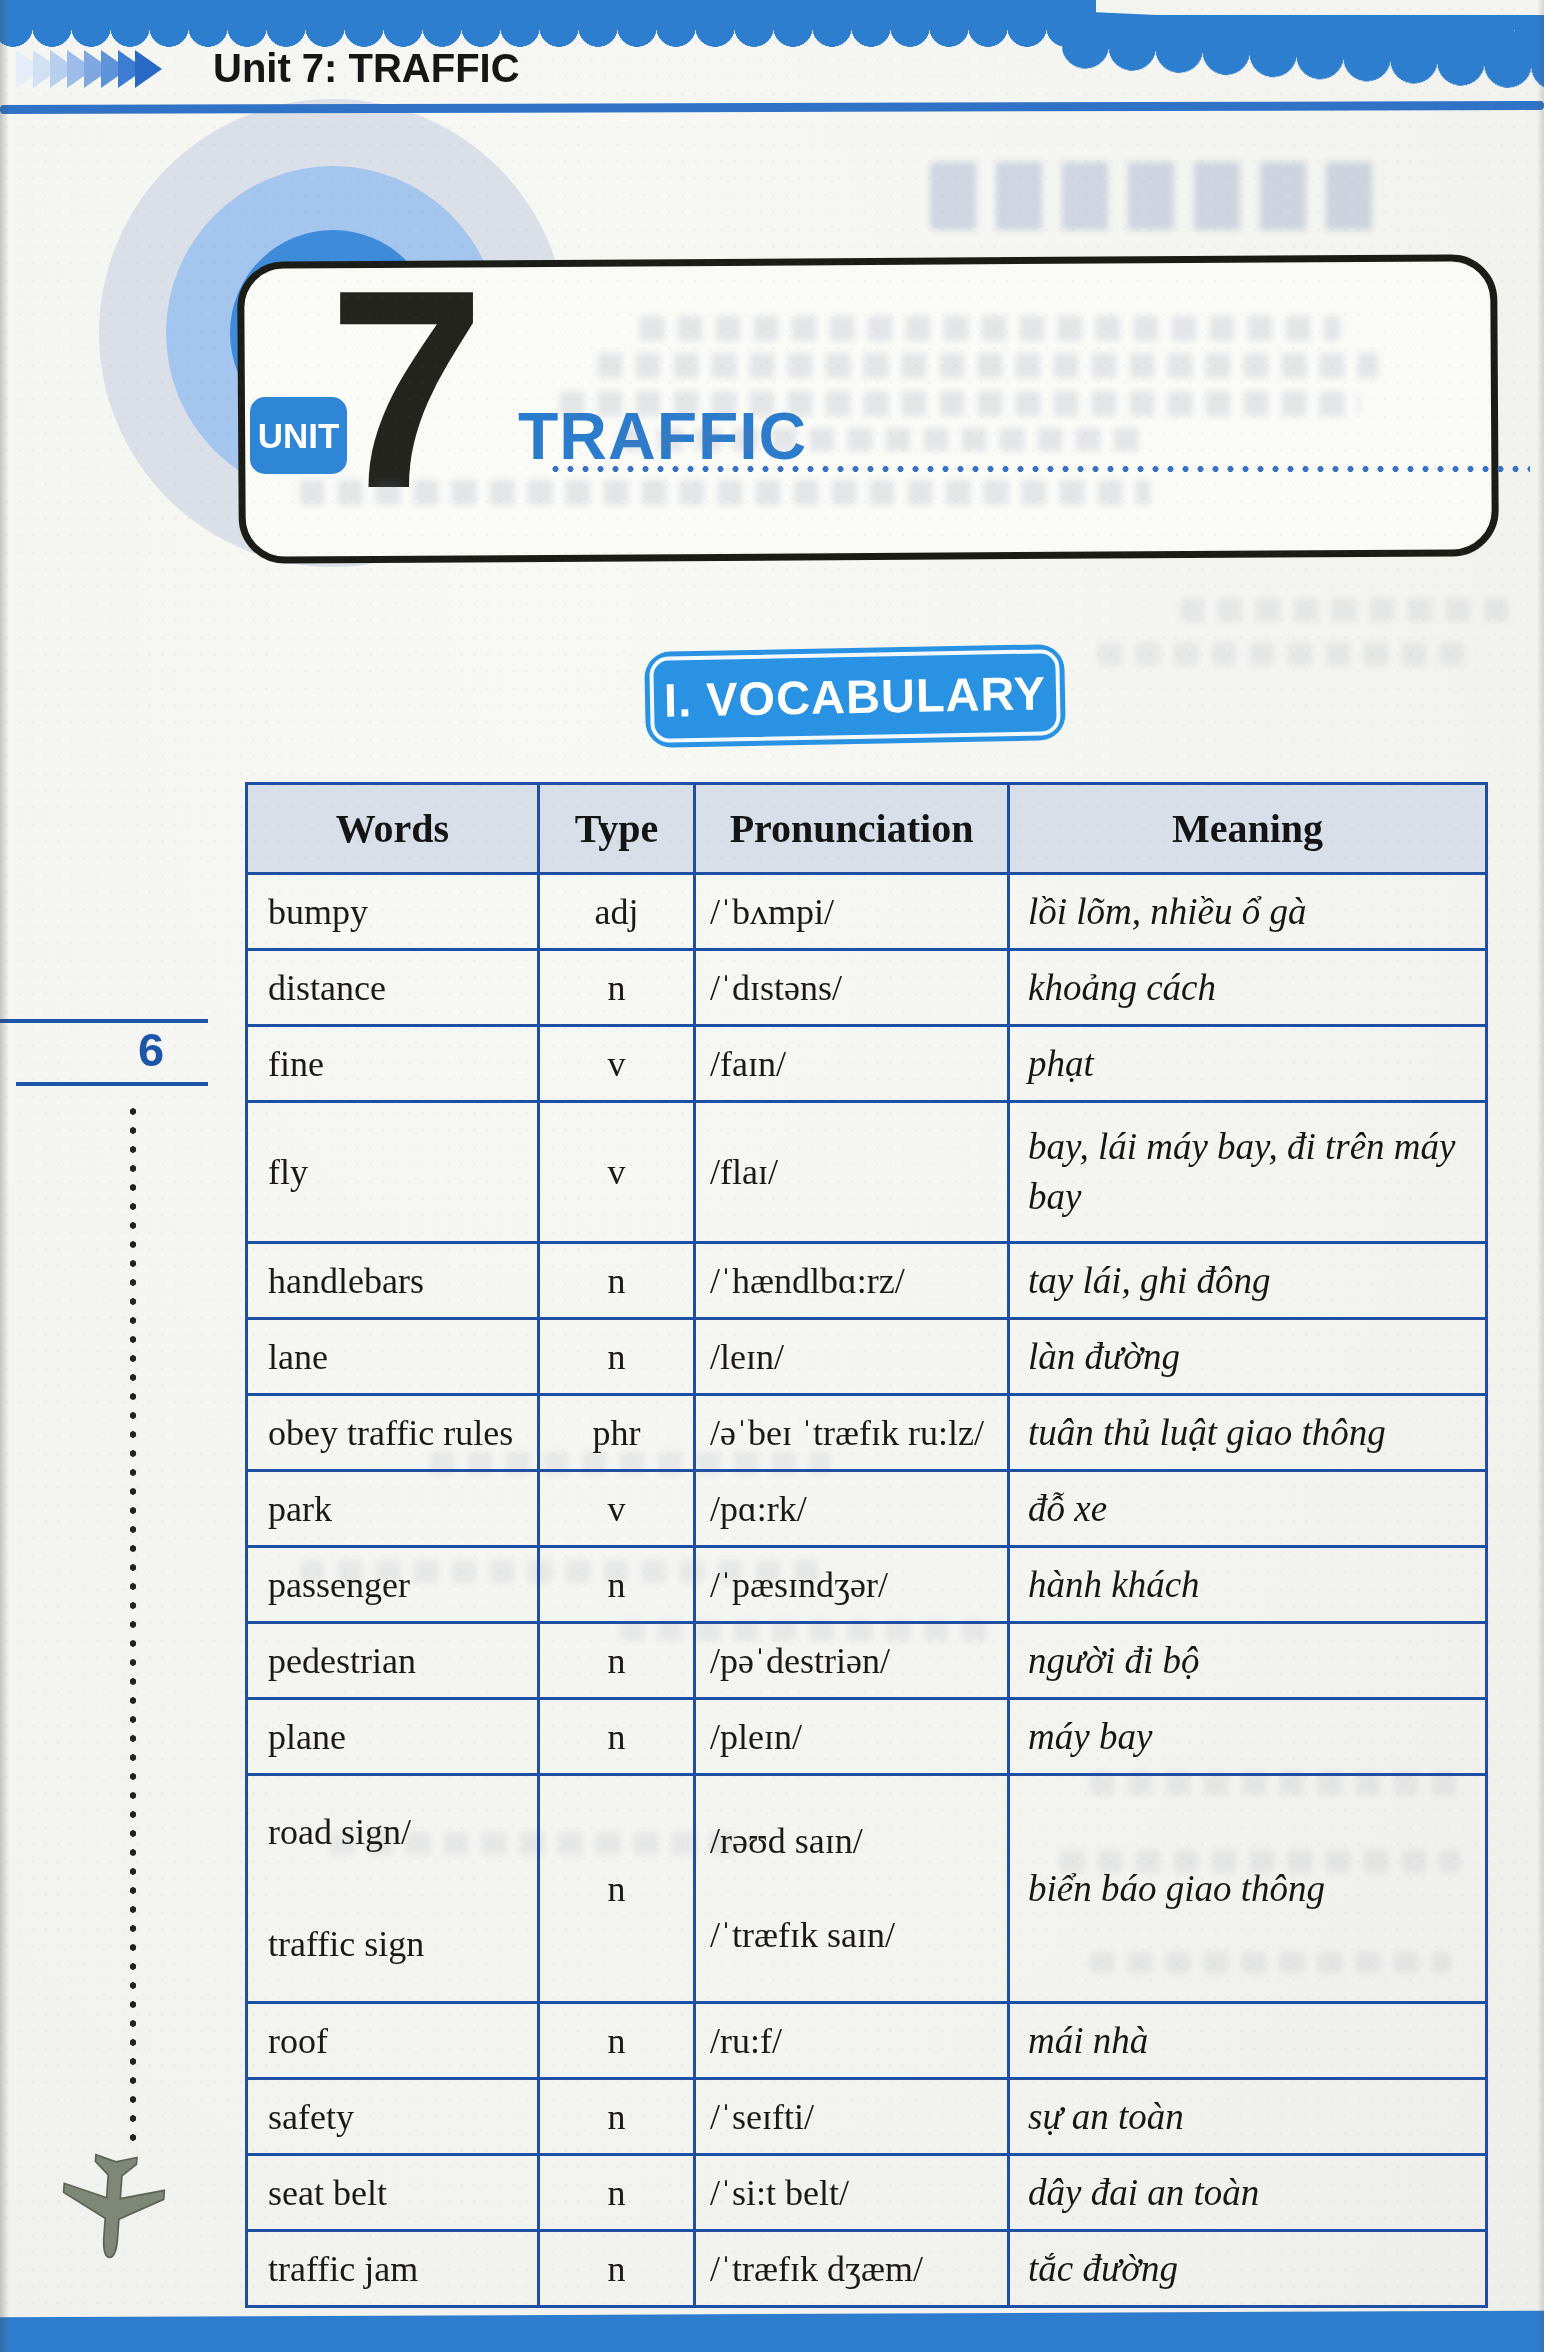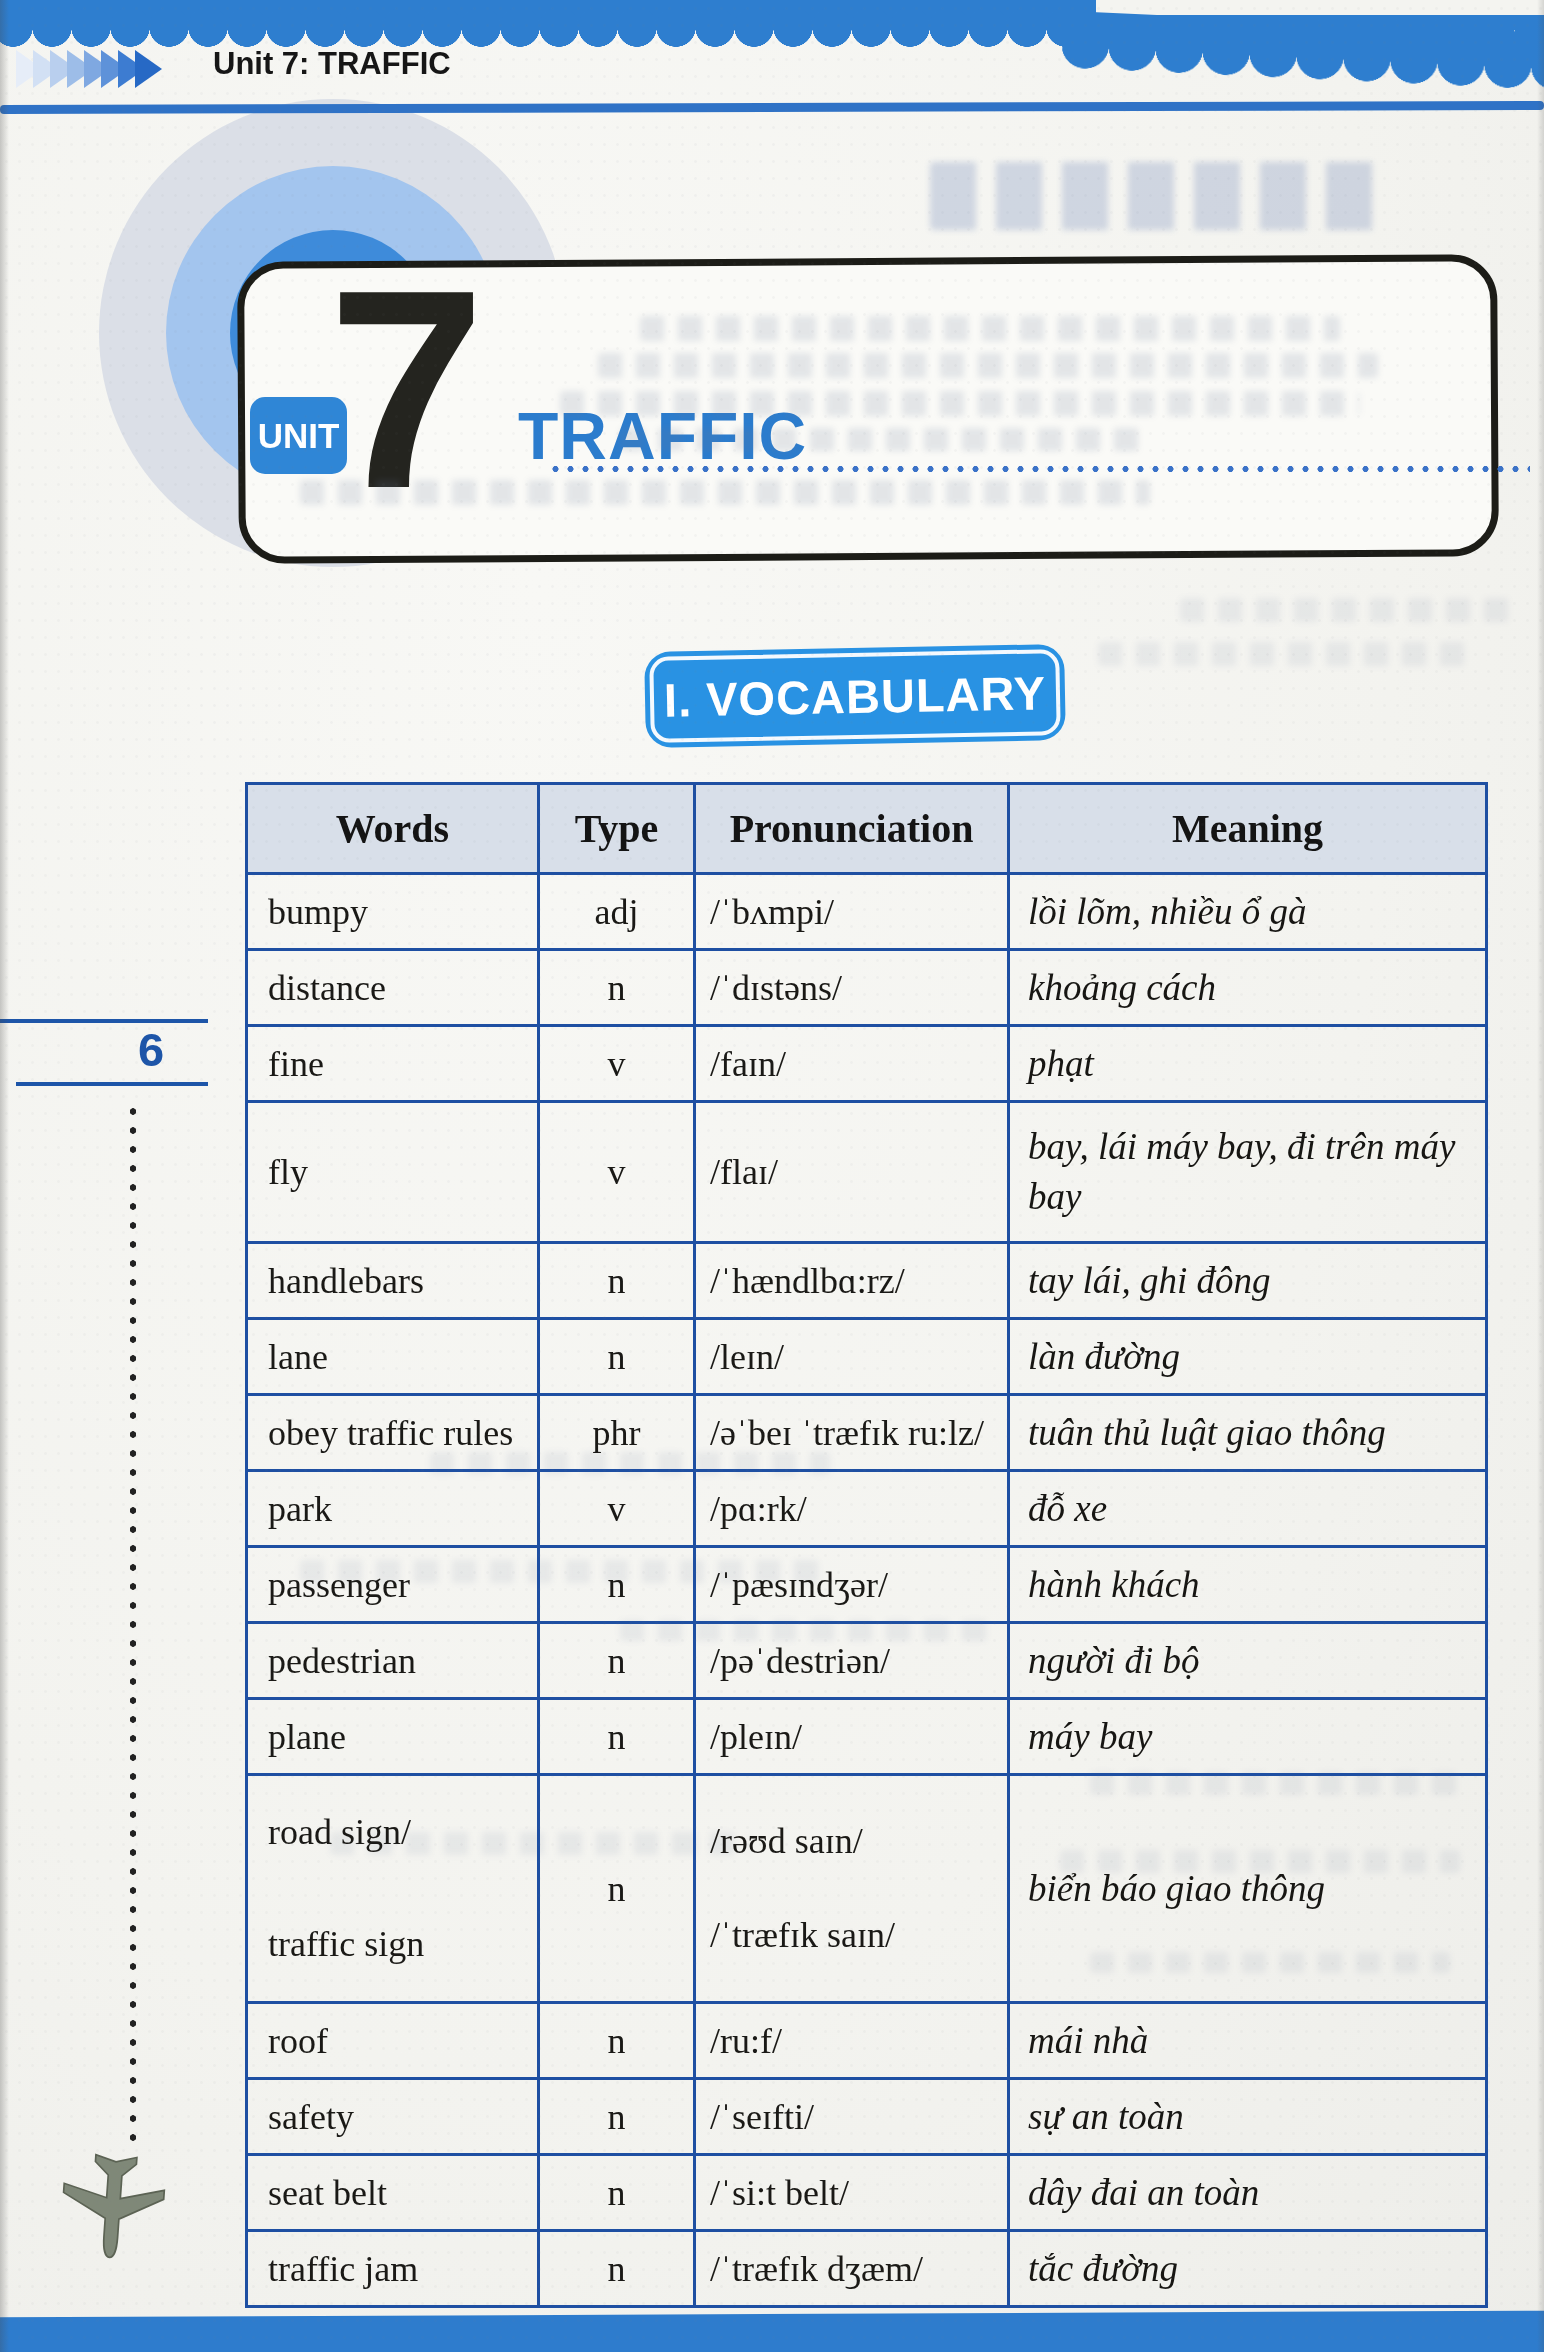--- a/index.html
+++ b/index.html
@@ -22,21 +22,21 @@
         background-image:
           radial-gradient(circle 24px at 23px 33px, #2e7ecf 98%, rgba(46,126,207,0) 100%),
           linear-gradient(#2e7ecf,#2e7ecf);
         background-size:47px 100%,100% 36px;}
   .notch{position:absolute;left:1096px;top:0;width:448px;height:15px;background:#f4f4f0;z-index:5;}
 
   
   .chevrons{position:absolute;left:26px;top:50px;display:flex;align-items:center;z-index:6;}
   .chev{width:27px;height:38px;margin-left:-10px;clip-path:polygon(0 0,100% 50%,0 100%);}
   .run-head{position:absolute;left:213px;top:46px;z-index:6;
-        font-family:"Liberation Sans","DejaVu Sans",sans-serif;font-weight:700;font-size:31px;color:#161616;}
+        font-family:"Liberation Sans","DejaVu Sans",sans-serif;font-weight:700;font-size:40px;color:#161616;}
   .head-rule{position:absolute;left:0;top:103px;width:1544px;height:9px;background:#2f72c6;border-radius:4px;transform:rotate(-.15deg);z-index:5;}
 
   
   .circ{position:absolute;border-radius:50%;z-index:1;}
   .c1{left:99px;top:99px;width:468px;height:468px;background:#dbdfe7;}
   .c2{left:166px;top:166px;width:334px;height:334px;background:#a3c5ee;}
   .c3{left:230px;top:230px;width:206px;height:206px;background:#3e8bda;}
 
   
   .unit-panel{position:absolute;left:238px;top:258px;width:1246px;height:288px;z-index:1;

